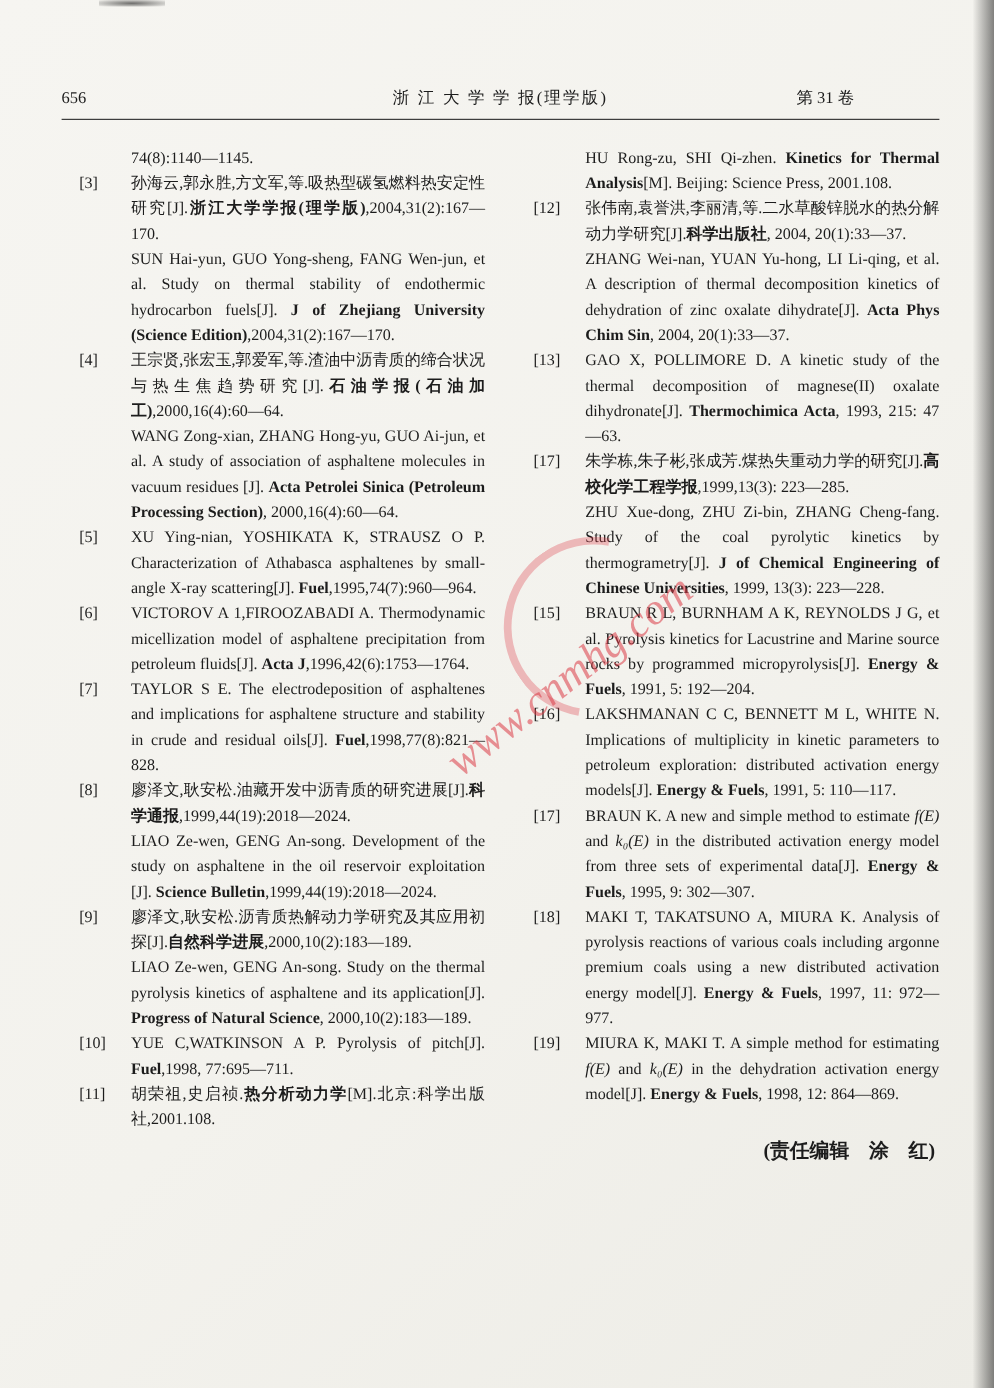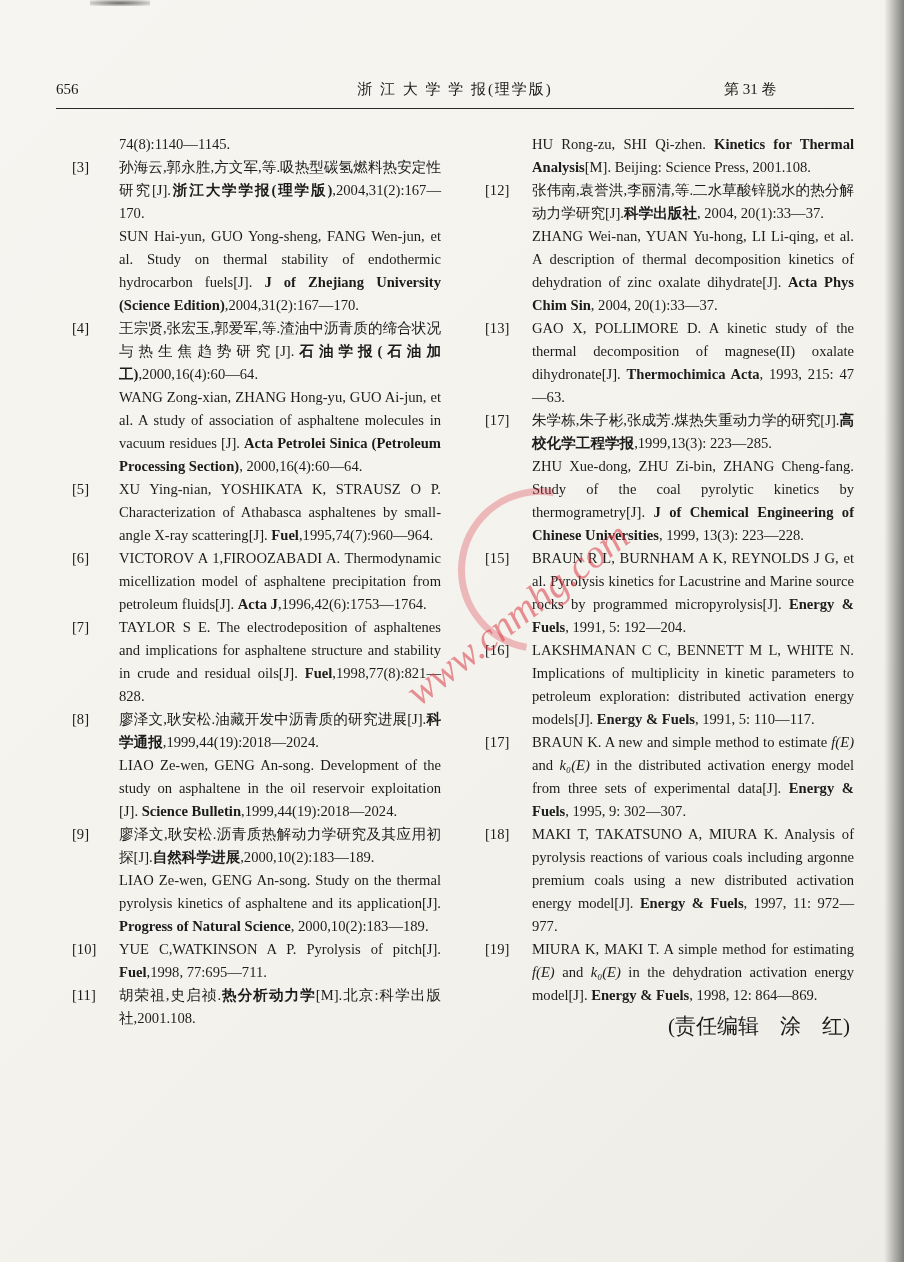--- a/index.html
+++ b/index.html
@@ -28,21 +28,21 @@
   .pagehead .vol{width:130px;text-align:left;}
   .headrule{border:none;border-top:1.7px solid #2a2a2a;margin:9px 0 0 0;}
   .cols{display:flex;gap:28px;margin-top:24px;font-size:14.6px;line-height:23px;}
   .col{width:385px;}
   .ref{display:flex;margin-left:16px;}
   .ref-label{flex:none;width:47px;}
   .ref-body{flex:1;text-align:justify;}
   .ref-para{margin:0;}
   .b{font-weight:bold;}
   .i{font-style:italic;}
-  .editor{margin-top:8px;text-align:right;font-weight:normal;font-size:21px;padding-right:4px;}
+  .editor{margin-top:28px;text-align:right;font-weight:bold;font-size:18px;padding-right:4px;}
   .watermark{position:absolute;left:388px;top:470px;width:340px;height:300px;pointer-events:none;}
   .wm-arc{
     position:absolute;left:70px;top:18px;width:150px;height:150px;border-radius:50%;
     border:7px solid rgba(220,60,72,0.32);
     border-color:rgba(220,60,72,0.32) transparent transparent rgba(220,60,72,0.32);
     transform:rotate(-35deg);
   }
   .wm-text{
     position:absolute;left:-6px;top:120px;
     transform:rotate(-38deg);transform-origin:center;

